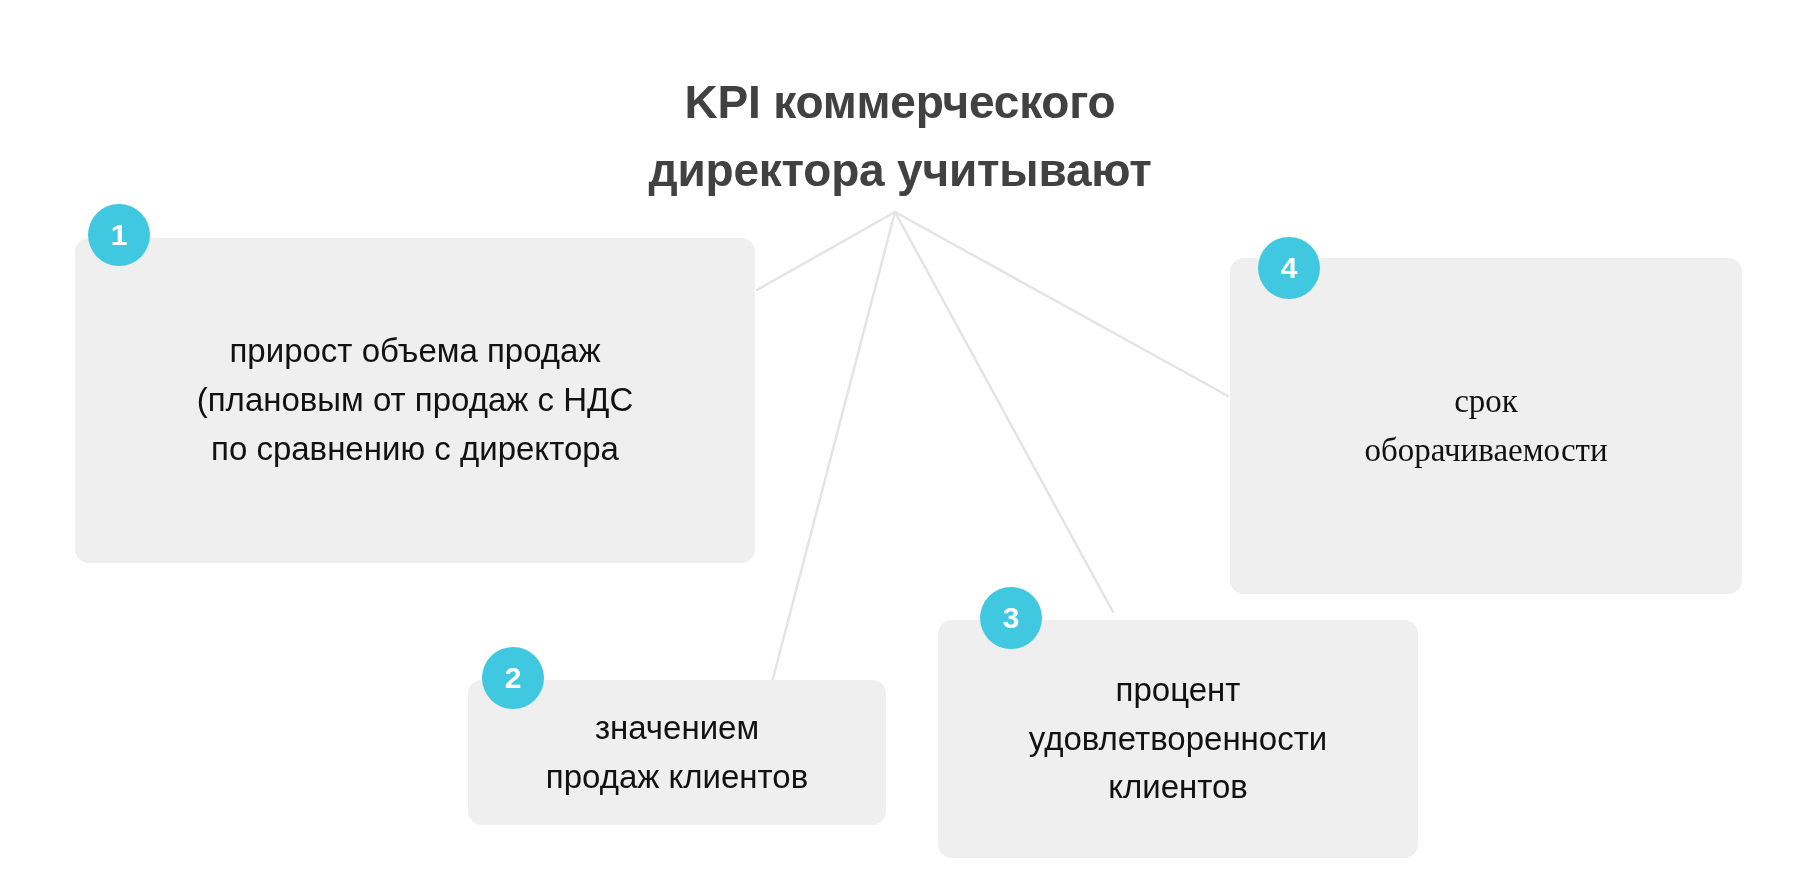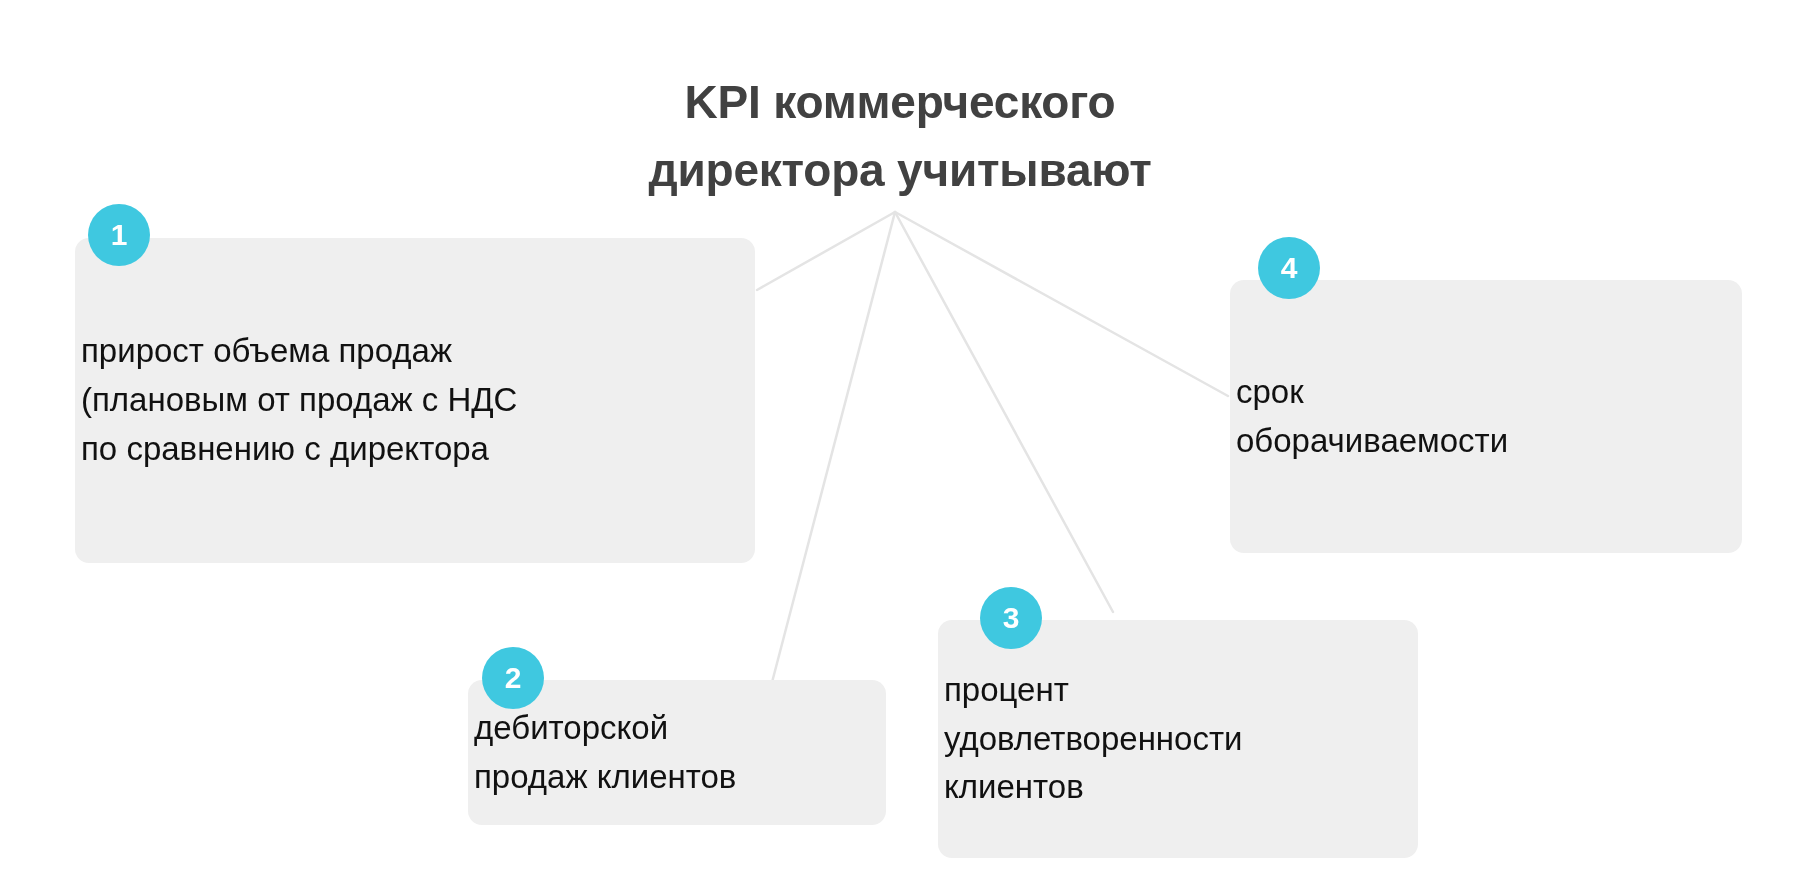--- a/index.html
+++ b/index.html
@@ -51,20 +51,21 @@
     position: absolute;
     background: #efefef;
     border-radius: 14px;
     box-sizing: border-box;
     display: flex;
     align-items: center;
     justify-content: center;
   }
   .card-text {
     width: 100%;
+    text-align: center;
     color: #111111;
     font-size: 33px;
     line-height: 1.48;
     padding: 0 6px;
     box-sizing: border-box;
   }
   .card-text .cline { display: block; white-space: nowrap; }
 
   
   .badge {
@@ -89,21 +90,21 @@
 
   
   #card-2 { left: 468px; top: 680px;  width: 418px; height: 145px; }
   #badge-2 { left: 482px; top: 647px; }
 
   
   #card-3 { left: 938px; top: 620px;  width: 480px; height: 238px; }
   #badge-3 { left: 980px; top: 587px; }
 
   
-  #card-4 { left: 1230px; top: 280px; width: 512px; height: 273px; }
+  #card-4 { left: 1230px; top: 258px; width: 512px; height: 336px; font-family: Liberation Serif, serif; }
   #badge-4 { left: 1258px; top: 237px; }
 </style>
 </head>
 <body>
 
 <div id="infographic">
 
   <svg id="connectors" viewBox="0 0 1800 891" width="1800" height="891" aria-hidden="true">
     <g stroke="#e4e4e4" stroke-width="2.5" fill="none" stroke-linecap="round">
       <line x1="895" y1="212" x2="757" y2="290"></line>
@@ -122,21 +123,21 @@
     <div class="card-text">
       <span class="cline">прирост объема продаж</span>
       <span class="cline">(плановым от продаж с НДС</span>
       <span class="cline">по сравнению с директора</span>
     </div>
   </div>
   <div id="badge-1" class="badge">1</div>
 
   <div id="card-2" class="card">
     <div class="card-text">
-      <span class="cline">дебиторской</span>
+      <span class="cline">значением</span>
       <span class="cline">продаж клиентов</span>
     </div>
   </div>
   <div id="badge-2" class="badge">2</div>
 
   <div id="card-3" class="card">
     <div class="card-text">
       <span class="cline">процент</span>
       <span class="cline">удовлетворенности</span>
       <span class="cline">клиентов</span>

